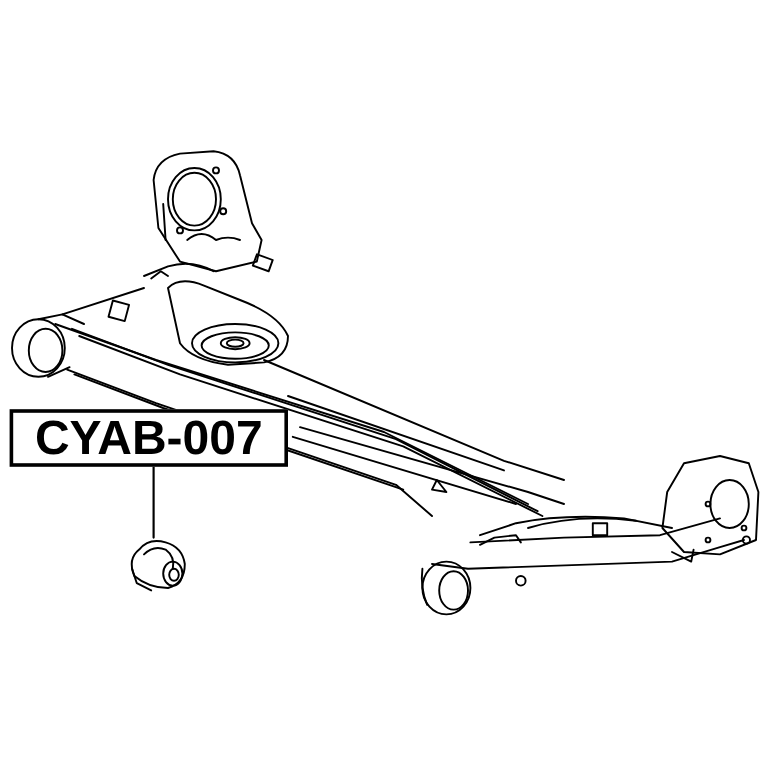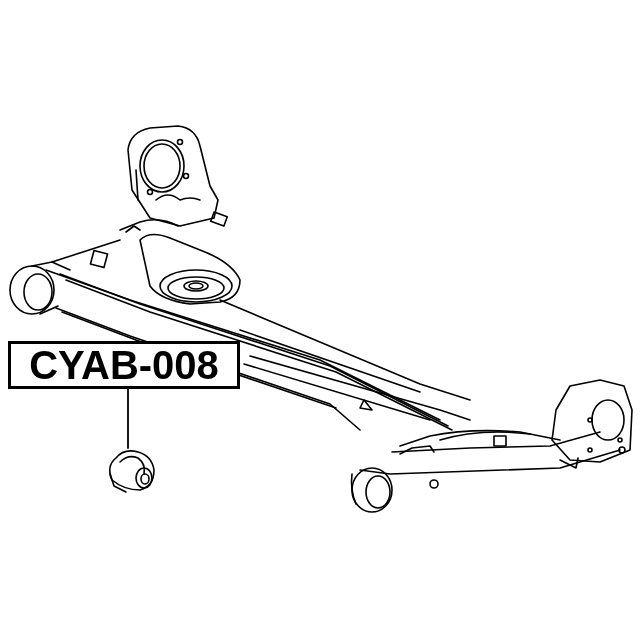--- a/index.html
+++ b/index.html
@@ -103,14 +103,14 @@
   <g>
     <path d="M116 458 Q124 448 138 452 Q152 456 154 470 Q154 486 140 490 Q124 490 112 480 Q106 466 116 458 Z"></path>
     <path d="M120 462 Q128 454 138 458 Q146 464 144 474"></path>
     <ellipse cx="144" cy="478" rx="8" ry="10"></ellipse>
     <ellipse cx="145" cy="479" rx="4" ry="5"></ellipse>
     <path d="M110 474 L114 486 L126 492"></path>
   </g>
 </svg>
 
 <div class="part-label">
-  <span>CYAB-008</span>
+  <span>CYAB-007</span>
 </div>
 
 </body></html>

